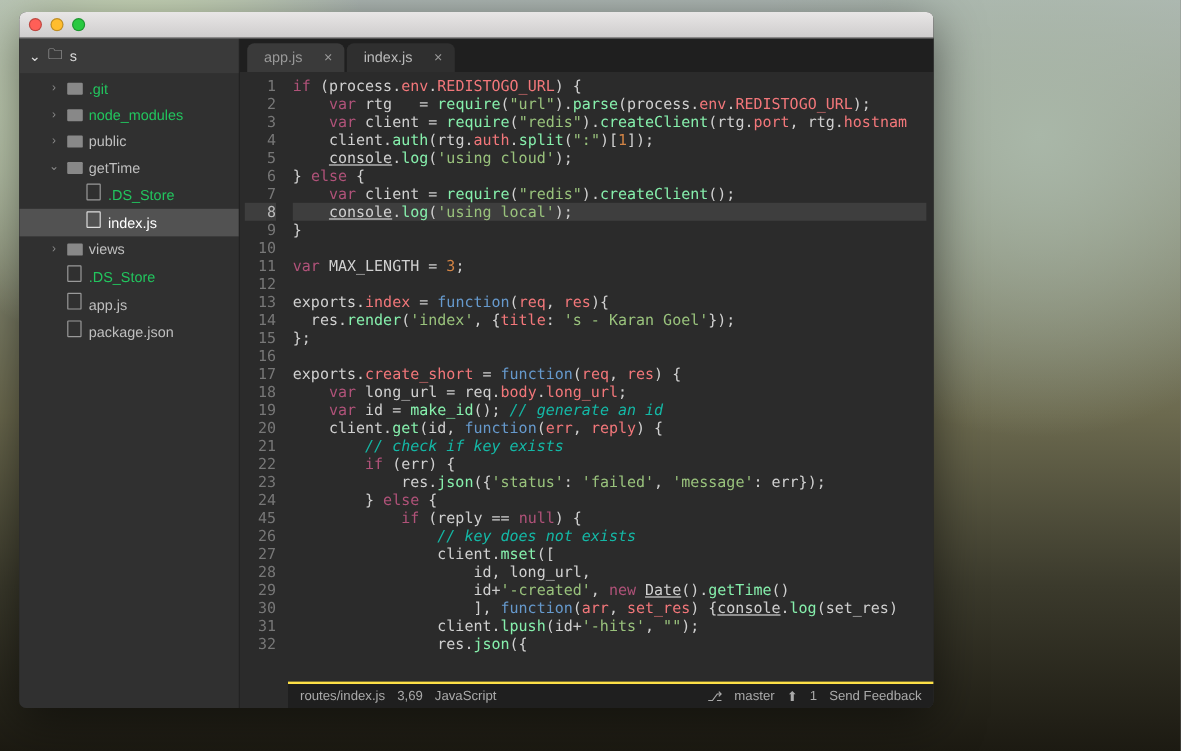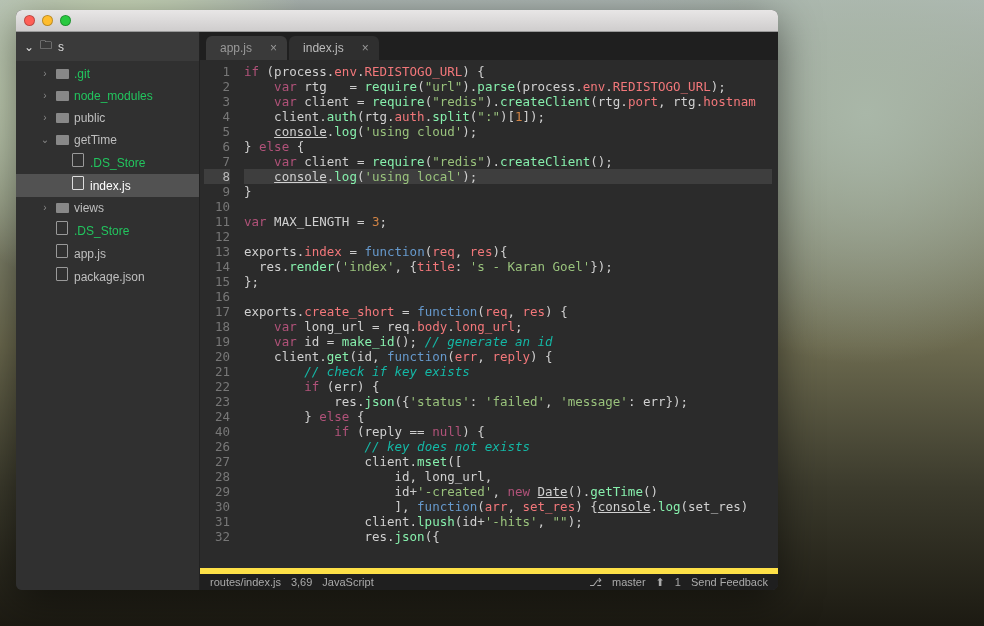--- a/index.html
+++ b/index.html
@@ -137,21 +137,22 @@
   .op { color: #cccccc; }
 
   .statusbar {
     height: 22px;
     background: #1f1f1f;
     color: #aaa;
     font-size: 11px;
     display: flex; align-items: center;
     padding: 2px 10px;
     gap: 10px;
-    border-top: 6px solid #fde047;
+    border-top: 2px solid #fde047;
+    margin-left: 40px;
   }
   .statusbar .spacer { flex: 1; }
 
   .file-icon {
     width: 12px; height: 14px; display: inline-block;
     border: 1px solid #999; border-radius: 1px;
     position: relative;
   }
   .file-icon.active { border-color: #ddd; }
   .folder-icon {
@@ -268,21 +269,21 @@
             <div>15</div>
             <div>16</div>
             <div>17</div>
             <div>18</div>
             <div>19</div>
             <div>20</div>
             <div>21</div>
             <div>22</div>
             <div>23</div>
             <div>24</div>
-            <div>40</div>
+            <div>45</div>
             <div>26</div>
             <div>27</div>
             <div>28</div>
             <div>29</div>
             <div>30</div>
             <div>31</div>
             <div>32</div>
           </div>
         <div class="code" id="code"><div class="ln"><span class="kw">if</span> (process.<span class="id">env</span>.<span class="id">REDISTOGO_URL</span>) {</div><div class="ln">    <span class="kw">var</span> rtg   <span class="op">=</span> <span class="fn">require</span>(<span class="str">"url"</span>).<span class="fn">parse</span>(process.<span class="id">env</span>.<span class="id">REDISTOGO_URL</span>);</div><div class="ln">    <span class="kw">var</span> client <span class="op">=</span> <span class="fn">require</span>(<span class="str">"redis"</span>).<span class="fn">createClient</span>(rtg.<span class="id">port</span>, rtg.<span class="id">hostnam</span></div><div class="ln">    client.<span class="fn">auth</span>(rtg.<span class="id">auth</span>.<span class="fn">split</span>(<span class="str">":"</span>)[<span class="num">1</span>]);</div><div class="ln">    <span class="ul">console</span>.<span class="fn">log</span>(<span class="str">'using cloud'</span>);</div><div class="ln">} <span class="kw">else</span> {</div><div class="ln">    <span class="kw">var</span> client <span class="op">=</span> <span class="fn">require</span>(<span class="str">"redis"</span>).<span class="fn">createClient</span>();</div><div class="ln hl">    <span class="ul">console</span>.<span class="fn">log</span>(<span class="str">'using local'</span>);</div><div class="ln">}</div><div class="ln"></div><div class="ln"><span class="kw">var</span> MAX_LENGTH <span class="op">=</span> <span class="num">3</span>;</div><div class="ln"></div><div class="ln">exports.<span class="id">index</span> <span class="op">=</span> <span class="kw2">function</span>(<span class="id">req</span>, <span class="id">res</span>){</div><div class="ln">  res.<span class="fn">render</span>(<span class="str">'index'</span>, {<span class="id">title</span>: <span class="str">'s - Karan Goel'</span>});</div><div class="ln">};</div><div class="ln"></div><div class="ln">exports.<span class="id">create_short</span> <span class="op">=</span> <span class="kw2">function</span>(<span class="id">req</span>, <span class="id">res</span>) {</div><div class="ln">    <span class="kw">var</span> long_url <span class="op">=</span> req.<span class="id">body</span>.<span class="id">long_url</span>;</div><div class="ln">    <span class="kw">var</span> id <span class="op">=</span> <span class="fn">make_id</span>(); <span class="cm">// generate an id</span></div><div class="ln">    client.<span class="fn">get</span>(id, <span class="kw2">function</span>(<span class="id">err</span>, <span class="id">reply</span>) {</div><div class="ln">        <span class="cm">// check if key exists</span></div><div class="ln">        <span class="kw">if</span> (err) {</div><div class="ln">            res.<span class="fn">json</span>({<span class="str">'status'</span>: <span class="str">'failed'</span>, <span class="str">'message'</span>: err});</div><div class="ln">        } <span class="kw">else</span> {</div><div class="ln">            <span class="kw">if</span> (reply <span class="op">==</span> <span class="kw">null</span>) {</div><div class="ln">                <span class="cm">// key does not exists</span></div><div class="ln">                client.<span class="fn">mset</span>([</div><div class="ln">                    id, long_url,</div><div class="ln">                    id<span class="op">+</span><span class="str">'-created'</span>, <span class="kw">new</span> <span class="ul">Date</span>().<span class="fn">getTime</span>()</div><div class="ln">                    ], <span class="kw2">function</span>(<span class="id">arr</span>, <span class="id">set_res</span>) {<span class="ul">console</span>.<span class="fn">log</span>(set_res)</div><div class="ln">                client.<span class="fn">lpush</span>(id<span class="op">+</span><span class="str">'-hits'</span>, <span class="str">""</span>);</div><div class="ln">                res.<span class="fn">json</span>({</div></div>
       </div>

